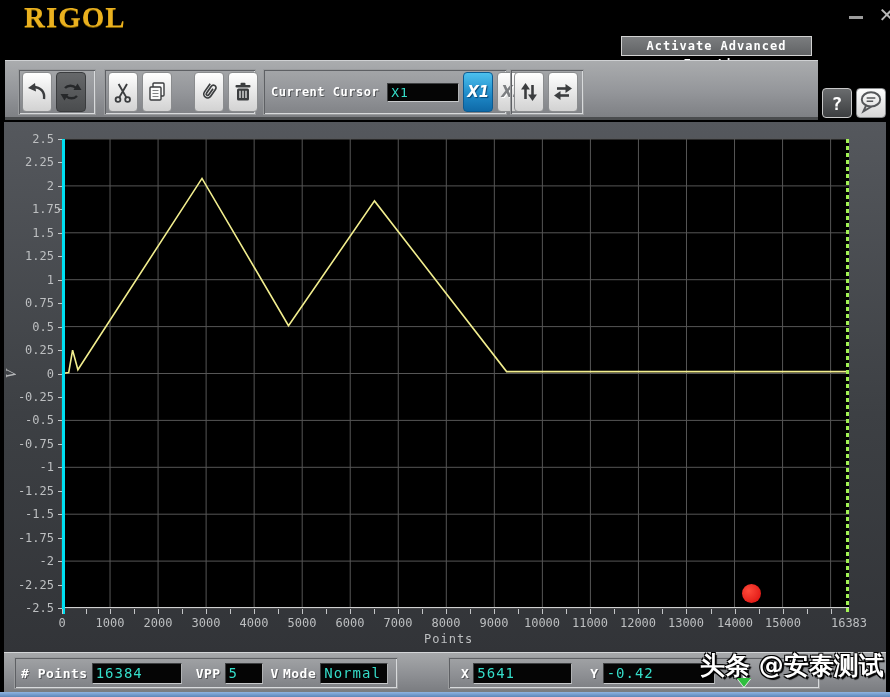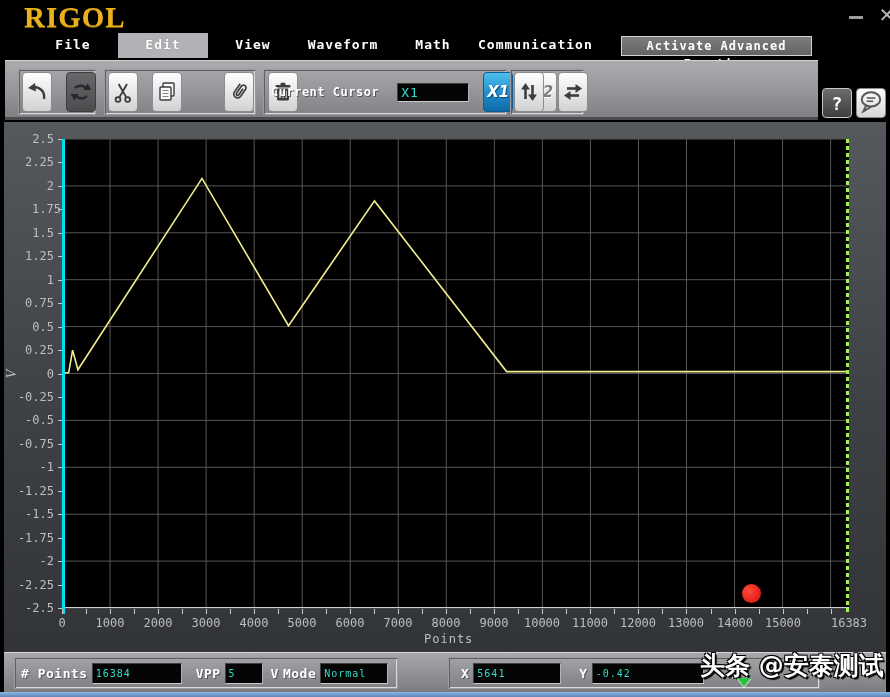--- a/index.html
+++ b/index.html
@@ -43,21 +43,21 @@
   }
 
   
   .toolbar {
     position:absolute; left:5px; top:60px; width:813px; height:60px;
     background:linear-gradient(180deg,#aaacae 0%, #94969a 55%, #7e8084 100%);
     border-top:1px solid #cfd1d3; border-bottom:3px solid #4a4c4e;
   }
   .tb-group {
     position:absolute; top:8px; height:46px; display:flex; align-items:center;
-    padding:0 3px; gap:14px;
+    padding:0 3px; gap:4px;
     border:1px solid #9a9c9e;
     box-shadow:inset 1px 1px 0 #5e6064, inset -1px -1px 0 #d8dadc;
   }
   .g1 { left:13px;  width:78px; }
   .g2 { left:99px;  width:152px; }
   .g3 { left:258px; width:244px; }
   .g4 { left:505px; width:74px; }
   .g5 { left:588px; width:218px; }
   .tb-btn {
     width:30px; height:40px; border:1px solid #8a8c8e; border-radius:4px;
@@ -120,21 +120,21 @@
     position:absolute; top:4px; height:32px; display:flex; align-items:center;
     border:1px solid #9a9c9e;
     box-shadow:inset 1px 1px 0 #5e6064, inset -1px -1px 0 #d8dadc;
   }
   .sb-left  { left:10px; width:384px; padding-left:6px; }
   .sb-right { left:444px; width:372px; padding-left:12px; }
   .sb-label {
     color:#fff; font-size:13px; font-weight:bold; letter-spacing:0.5px;
     text-shadow:1px 1px 0 #55575a; white-space:nowrap; margin-right:4px; flex:none;
   }
-  .sb-input { height:21px; font-size:10px; }
+  .sb-input { height:21px; font-size:14px; }
 
   .bottom-strip {
     position:absolute; left:0; top:692px; width:890px; height:5px;
     background:linear-gradient(180deg,#8fb4e2,#5d86b8);
   }
 
   
   .wm-brand {
     position:absolute; left:626px; top:576px; z-index:60;
     font-family:"Liberation Serif", serif; font-weight:bold; font-size:78px;
@@ -164,28 +164,20 @@
 
   <div class="titlebar">
     <span class="logo">RIGOL</span>
     <span class="btn-min">
         <span class="bar"></span>
       </span>
     <span class="btn-close">✕</span>
   </div>
 
   <div class="menubar">
-    <div class="menu-tabs">
-      <div class="menu-tab">File</div>
-      <div class="menu-tab active">Edit</div>
-      <div class="menu-tab">View</div>
-      <div class="menu-tab">Waveform</div>
-      <div class="menu-tab">Math</div>
-      <div class="menu-tab">Communication</div>
-    </div>
     <div class="adv-btn">Activate Advanced Function</div>
   </div>
 
   <div class="toolbar">
 
     <div class="tb-group g1">
       <div class="tb-btn">
         <span>
             <svg width="24" height="24" viewBox="0 0 24 24">
               <path d="M19 19c1-7-3-12-11-12" fill="none" stroke="#3b3d3f" stroke-width="2.4"></path>
@@ -431,21 +423,21 @@
       <span style="width:14px"></span>
       <span class="sb-label">VPP</span>
       <input class="sb-input" style="width: 38px;" value="5">
       <span style="width:8px"></span>
       <span class="sb-label">V</span>
       <span class="sb-label">Mode</span>
       <input class="sb-input" style="width: 68px;" value="Normal">
     </div>
     <div class="sb-group sb-right">
       <span class="sb-label">X</span>
-      <input class="sb-input" style="width: 88px;" value="5641">
+      <input class="sb-input" style="width: 99px;" value="5641">
       <span style="width:18px"></span>
       <span class="sb-label">Y</span>
       <input class="sb-input" style="width: 112px;" value="-0.42">
       <span style="width:26px"></span>
       <span class="sb-label">V</span>
     </div>
   </div>
 
   <div class="bottom-strip"></div>
 

